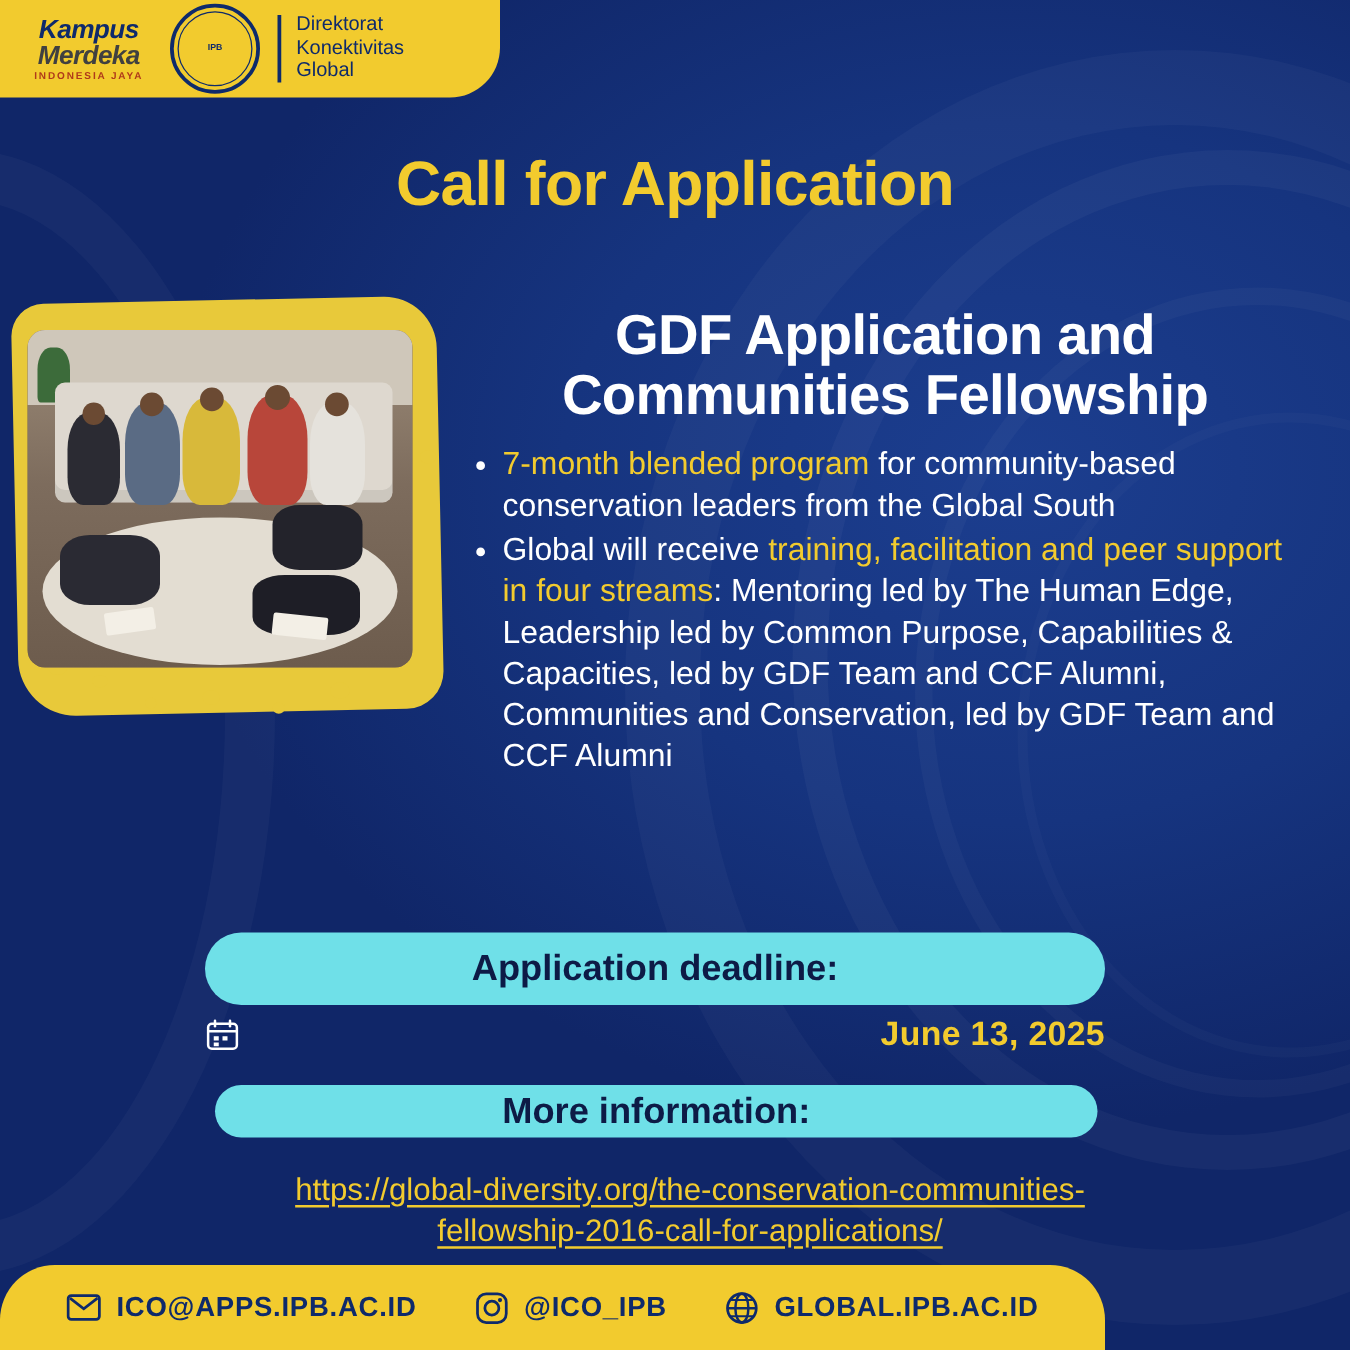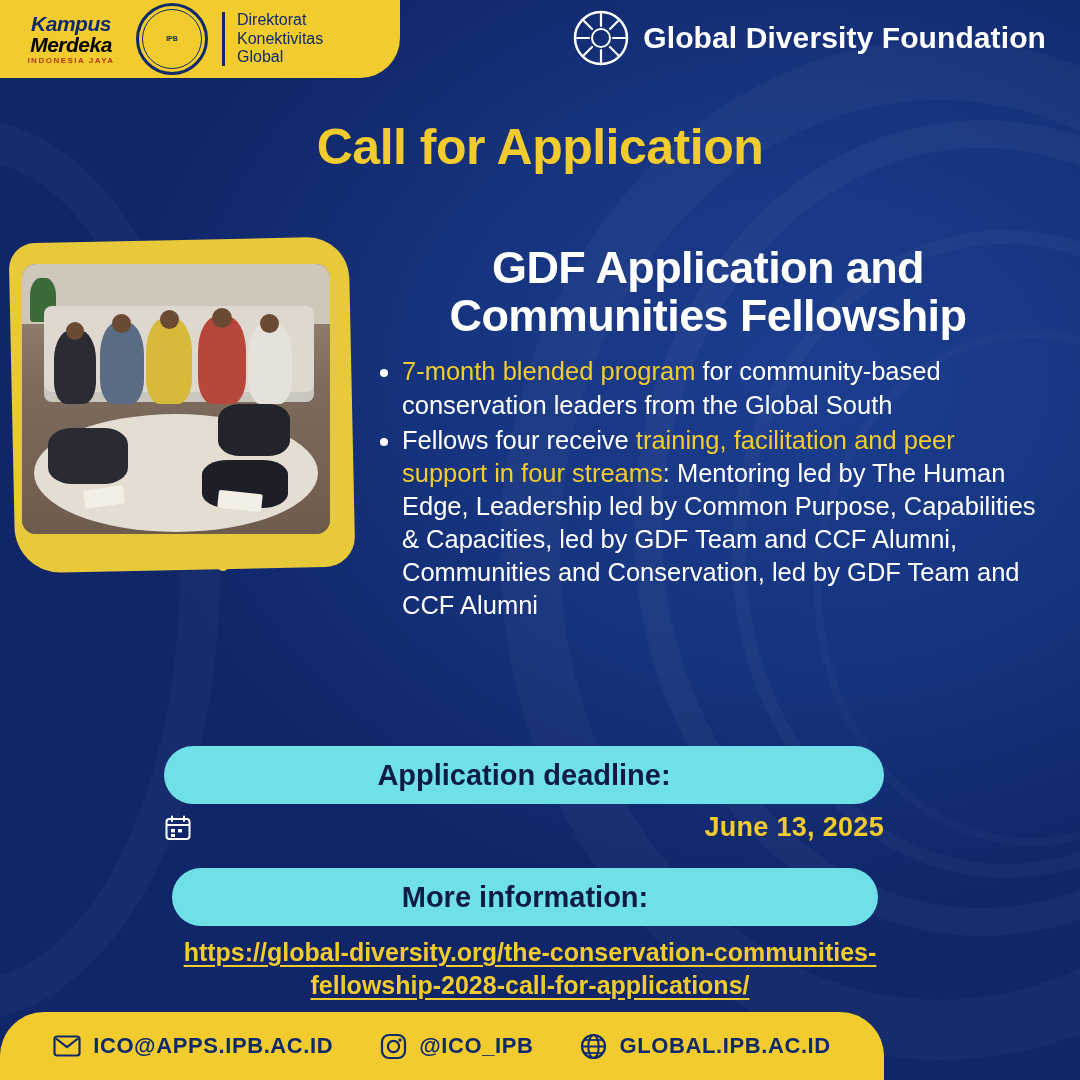--- a/index.html
+++ b/index.html
@@ -70,21 +70,21 @@
     font-weight: bold;
     font-style: italic;
     color: #0e2a6b;
     letter-spacing: -0.5px;
     display: block;
   }
   .km-logo .l2 {
     font-size: 21px;
     font-weight: bold;
     font-style: italic;
-    color: #000000;
+    color: #404040;
     letter-spacing: -0.5px;
     display: block;
   }
   .km-logo .l3 {
     font-size: 8px;
     font-weight: bold;
     color: #b03a1a;
     letter-spacing: 1.5px;
     display: block;
     margin-top: 2px;
@@ -271,21 +271,21 @@
     border-radius: 40px;
     display: flex;
     align-items: center;
     justify-content: center;
     color: #0d1b46;
     font-size: 29px;
     font-weight: bold;
     z-index: 5;
   }
   .pill-deadline { left: 164px; top: 746px; width: 720px; height: 58px; }
-  .pill-more     { left: 172px; top: 868px; width: 706px; height: 58px; }
+  .pill-more     { left: 172px; top: 868px; width: 706px; height: 42px; }
 
   .deadline-row {
     position: absolute;
     top: 812px;
     left: 164px;
     width: 720px;
     display: flex;
     align-items: center;
     justify-content: space-between;
     gap: 0;
@@ -295,26 +295,26 @@
   .deadline-date {
     color: #f2cb2e;
     font-size: 27px;
     font-weight: bold;
     letter-spacing: 0.3px;
   }
 
   .link {
     position: absolute;
     top: 936px;
-    left: 120px;
+    left: 142px;
     width: 820px;
     text-align: center;
     color: #f2cb2e;
     font-size: 25px;
-    font-weight: bold;
+    font-weight: normal;
     line-height: 1.33;
     text-decoration: underline;
     text-underline-offset: 4px;
     z-index: 5;
     cursor: pointer;
   }
 
   
   .footer {
     position: absolute;
@@ -368,39 +368,20 @@
         <div class="seal-inner">IPB</div>
       </div>
       <div class="divider-v"></div>
       <div class="dkg-text">
         <div>Direktorat</div>
         <div>Konektivitas</div>
         <div>Global</div>
       </div>
     </div>
 
-    <div class="gdf-brand">
-      <div class="gdf-mark">
-        <svg width="56" height="56" viewBox="0 0 56 56">
-          <circle cx="28" cy="28" r="26" fill="none" stroke="#ffffff" stroke-width="2.5"></circle>
-          <circle cx="28" cy="28" r="9" fill="none" stroke="#ffffff" stroke-width="2"></circle>
-          <g stroke="#ffffff" stroke-width="2.2" stroke-linecap="round">
-            <line x1="28" y1="4" x2="28" y2="16"></line>
-            <line x1="45" y1="11" x2="37" y2="19"></line>
-            <line x1="52" y1="28" x2="40" y2="28"></line>
-            <line x1="45" y1="45" x2="37" y2="37"></line>
-            <line x1="28" y1="52" x2="28" y2="40"></line>
-            <line x1="11" y1="45" x2="19" y2="37"></line>
-            <line x1="4" y1="28" x2="16" y2="28"></line>
-            <line x1="11" y1="11" x2="19" y2="19"></line>
-          </g>
-        </svg>
-      </div>
-      <div class="gdf-name">Global Diversity Foundation</div>
-    </div>
   </div>
 
   <div class="call-title">Call for Application</div>
 
   <div class="photo-wrap">
     <div class="photo-paint"></div>
     <div class="blob b1"></div>
     <div class="blob b2"></div>
     <div class="blob b3"></div>
     <div class="blob b4"></div>
@@ -434,21 +415,21 @@
     </div>
   </div>
 
   <div class="content">
     <div class="fellowship-title">
       <div>GDF Application and</div>
       <div>Communities Fellowship</div>
     </div>
     <ul class="bullets" id="bullet-list">
         <li><span class="hl">7-month blended program</span><span> for community-based conservation leaders from the Global South</span></li>
-        <li><span>Fellows four receive </span><span class="hl">training, facilitation and peer support in four streams</span><span>: Mentoring led by The Human Edge, Leadership led by Common Purpose, Capabilities &amp; Capacities, led by GDF Team and CCF Alumni, Communities and Conservation, led by GDF Team and CCF Alumni</span></li>
+        <li><span>Global will receive </span><span class="hl">training, facilitation and peer support in four streams</span><span>: Mentoring led by The Human Edge, Leadership led by Common Purpose, Capabilities &amp; Capacities, led by GDF Team and CCF Alumni, Communities and Conservation, led by GDF Team and CCF Alumni</span></li>
       </ul>
   </div>
 
   <div class="pill pill-deadline">
     <span>Application deadline:</span>
   </div>
   <div class="deadline-row">
     <span class="cal-icon">
       <svg width="28" height="28" viewBox="0 0 28 28">
         <rect x="2.5" y="5" width="23" height="20" rx="3" fill="none" stroke="#ffffff" stroke-width="2"></rect>
@@ -461,21 +442,21 @@
       </svg>
     </span>
     <span class="deadline-date">June 13, 2025</span>
   </div>
 
   <div class="pill pill-more">
     <span>More information:</span>
   </div>
   <div class="link">
     <div>https://global-diversity.org/the-conservation-communities-</div>
-    <div>fellowship-2028-call-for-applications/</div>
+    <div>fellowship-2016-call-for-applications/</div>
   </div>
 
   <div class="footer">
     <div class="f-item">
       <span class="f-ico">
         <svg width="28" height="24" viewBox="0 0 28 24">
           <rect x="1.5" y="2.5" width="25" height="19" rx="2.5" fill="none" stroke="#0e2a6b" stroke-width="2.2"></rect>
           <polyline points="3,4.5 14,13 25,4.5" fill="none" stroke="#0e2a6b" stroke-width="2.2"></polyline>
         </svg>
       </span>

